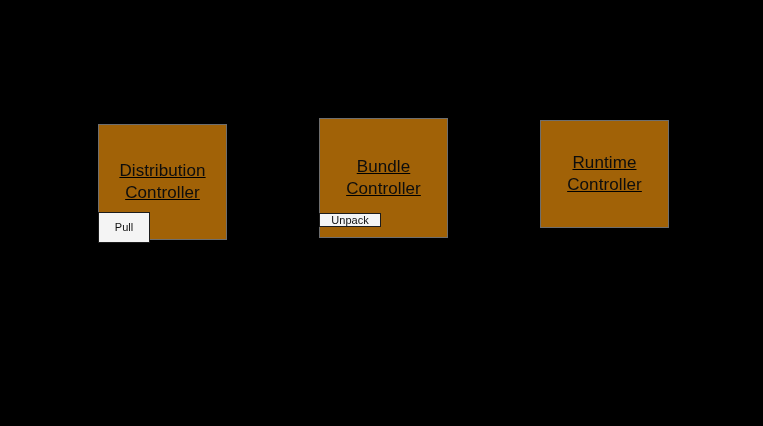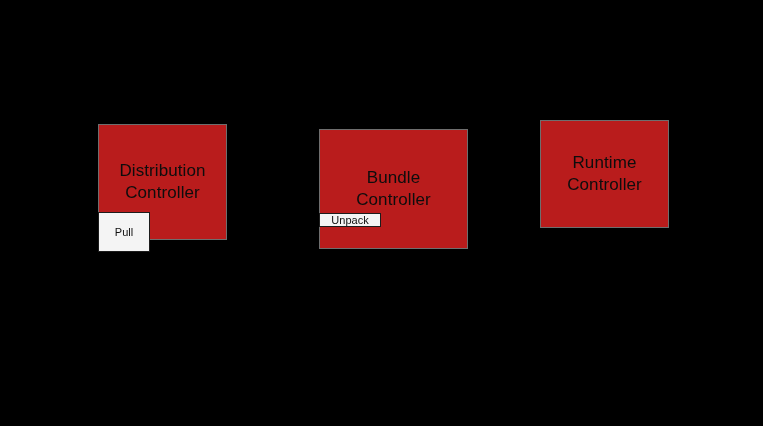--- a/index.html
+++ b/index.html
@@ -18,25 +18,26 @@
     position: relative;
     width: 763px;
     height: 426px;
     background: #000000;
   }
 
   
   .node {
     position: absolute;
     box-sizing: border-box;
-    background: #b91c1c;
+    background: #a16207;
     border: 1px solid #6e6e6e;
     display: flex;
     align-items: center;
     justify-content: center;
+    text-decoration: underline;
   }
 
   .node-label {
     color: #0d0d0d;
     font-size: 17px;
     line-height: 22px;
     text-align: center;
     letter-spacing: 0.1px;
     white-space: pre-line;
     user-select: none;
@@ -63,25 +64,25 @@
 </style>
 </head>
 <body>
 
 <div id="canvas">
 
   <div class="node" style="left:98px; top:124px; width:129px; height:116px;">
     <div class="node-label">Distribution
 Controller</div>
   </div>
-  <div class="subnode" style="left:98px; top:212px; width:52px; height:40px;">
+  <div class="subnode" style="left:98px; top:212px; width:52px; height:31px;">
     <div class="subnode-label">Pull</div>
   </div>
 
-  <div class="node" style="left:319px; top:129px; width:149px; height:120px;">
+  <div class="node" style="left:319px; top:118px; width:129px; height:120px;">
     <div class="node-label">Bundle
 Controller</div>
   </div>
   <div class="subnode" style="left:319px; top:213px; width:62px; height:14px;">
     <div class="subnode-label">Unpack</div>
   </div>
 
   <div class="node" style="left:540px; top:120px; width:129px; height:108px;">
     <div class="node-label">Runtime
 Controller</div>

